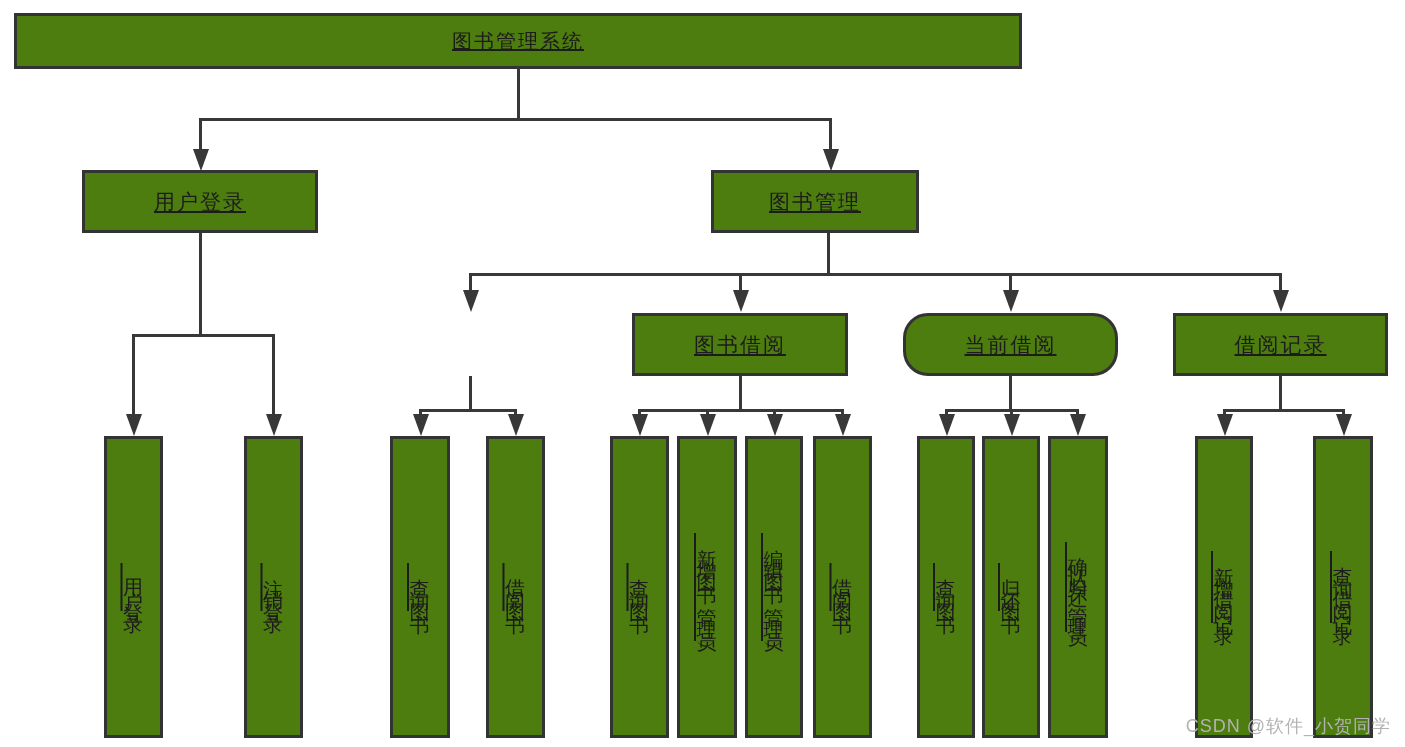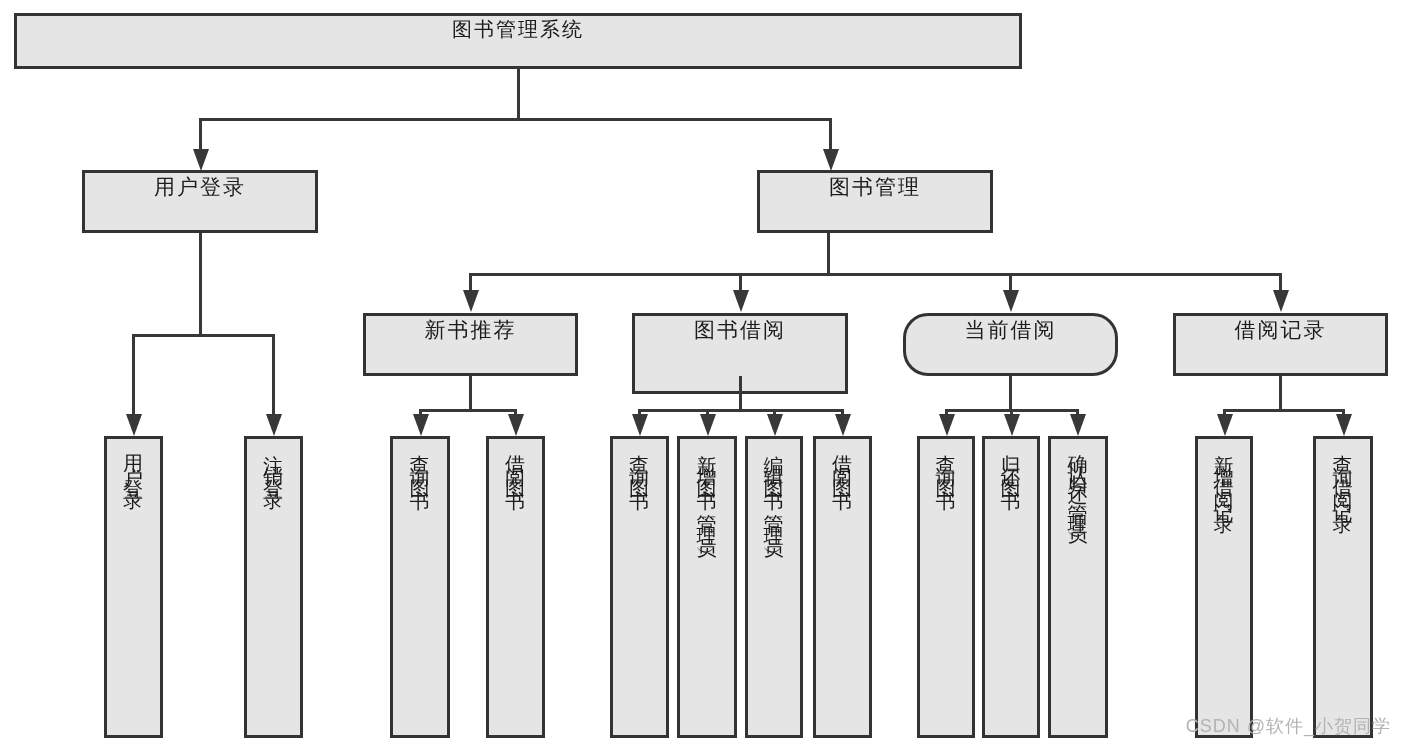--- a/index.html
+++ b/index.html
@@ -10,26 +10,27 @@
   #canvas {
     position: relative;
     width: 1405px;
     height: 747px;
     background: #ffffff;
     overflow: hidden;
   }
   .node {
     position: absolute;
     box-sizing: border-box;
-    background: #e5e5e5;
+    background: #4d7c0f;
     border: 3px solid #333333;
     display: flex;
-    align-items: flex-start;
+    align-items: center;
     justify-content: center;
     color: #1c1c1c;
+    text-decoration: underline;
   }
   .node.lvl { font-size: 21px; letter-spacing: 2px; }
   .node.root { font-size: 20px; letter-spacing: 2px; }
   .leaf-text {
     writing-mode: vertical-rl;
     text-orientation: mixed;
     font-size: 20px;
     line-height: 1.1;
     letter-spacing: 12px;
     color: #1c1c1c;
@@ -80,40 +81,37 @@
   </div>
 
   <div class="vline" style="left:517px; top:67px; height:54px;"></div>
   <div class="hline" style="left:199px; top:118px; width:633px;"></div>
   <div class="arrow" style="left:199px; top:118px; height:31px;"></div>
   <div class="arrow" style="left:829px; top:118px; height:31px;"></div>
 
   <div class="node lvl" style="left:82px; top:170px; width:236px; height:63px;">
     <span>用户登录</span>
   </div>
-  <div class="node lvl" style="left:711px; top:170px; width:236px; height:63px;margin-left:46px;">
+  <div class="node lvl" style="left:711px; top:170px; width:208px; height:63px;">
     <span>图书管理</span>
   </div>
 
   <div class="vline" style="left:199px; top:233px; height:104px;"></div>
   <div class="hline" style="left:132px; top:334px; width:143px;"></div>
   <div class="arrow" style="left:132px; top:334px; height:80px;"></div>
   <div class="arrow" style="left:272px; top:334px; height:80px;"></div>
 
   <div class="vline" style="left:827px; top:233px; height:43px;"></div>
   <div class="hline" style="left:469px; top:273px; width:813px;"></div>
   <div class="arrow" style="left:469px; top:273px; height:17px;"></div>
   <div class="arrow" style="left:739px; top:273px; height:17px;"></div>
   <div class="arrow" style="left:1009px; top:273px; height:17px;"></div>
   <div class="arrow" style="left:1279px; top:273px; height:17px;"></div>
 
-  <div class="node lvl" style="left:363px; top:313px; width:215px; height:63px;">
-    <span>新书推荐</span>
-  </div>
-  <div class="node lvl" style="left:632px; top:313px; width:216px; height:81px;">
+  <div class="node lvl" style="left:632px; top:313px; width:216px; height:63px;">
     <span>图书借阅</span>
   </div>
   <div class="node lvl" style="left:903px; top:313px; width:215px; height:63px;border-radius:25px;">
     <span>当前借阅</span>
   </div>
   <div class="node lvl" style="left:1173px; top:313px; width:215px; height:63px;">
     <span>借阅记录</span>
   </div>
 
   <div class="vline" style="left:469px; top:376px; height:36px;"></div>

